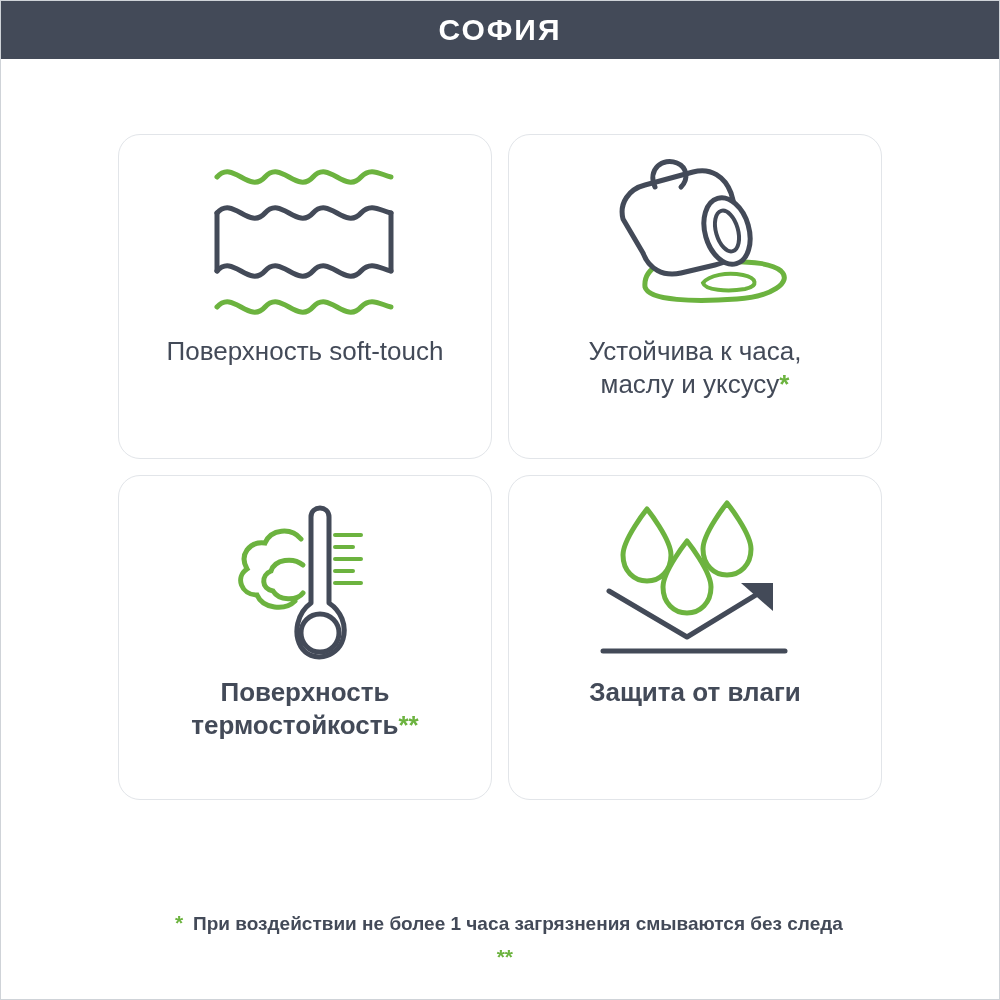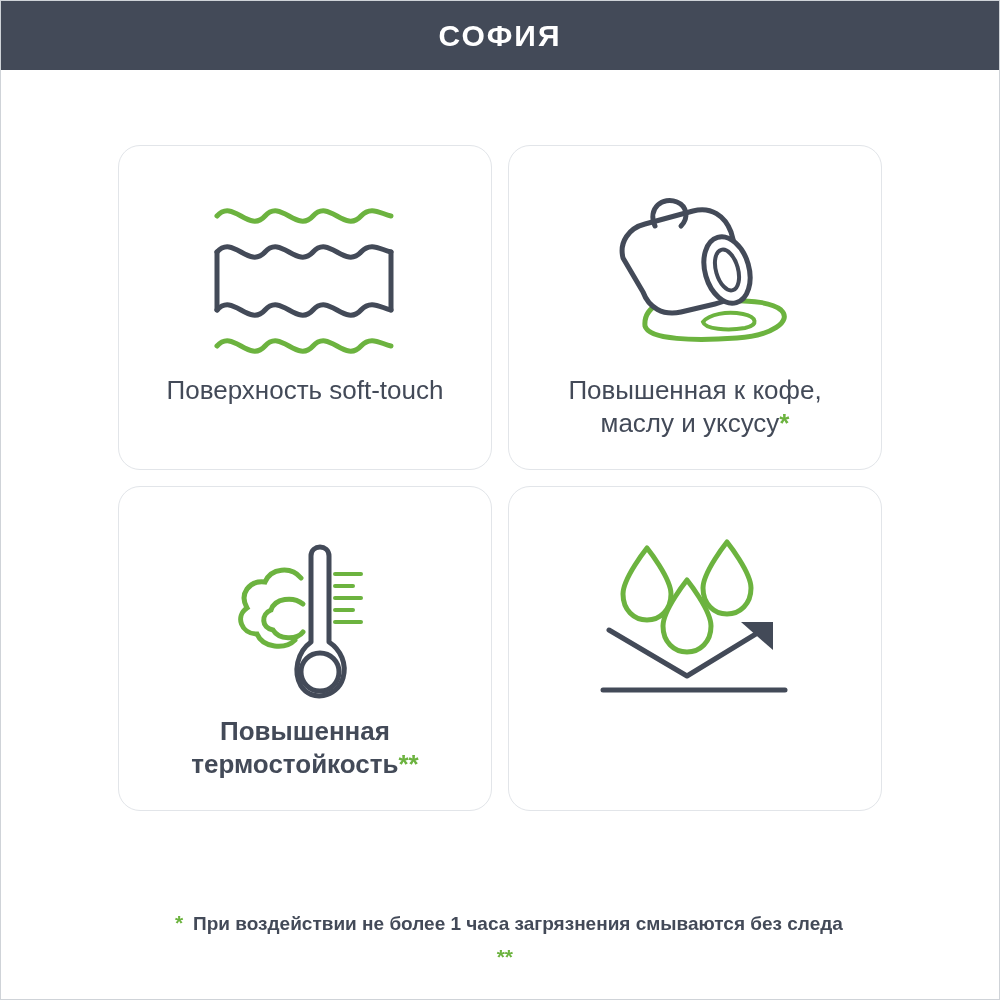--- a/index.html
+++ b/index.html
@@ -16,21 +16,21 @@
   .page {
     position: relative;
     width: 1000px;
     height: 1000px;
     box-sizing: border-box;
     border: 1px solid #cfd3d8;
     background: #ffffff;
   }
   
   .header {
-    height: 69px;
+    height: 58px;
     background: #434a58;
     display: flex;
     align-items: center;
     justify-content: center;
   }
   .header-title {
     color: #ffffff;
     font-size: 30px;
     font-weight: bold;
     letter-spacing: 2px;
@@ -48,21 +48,21 @@
   }
   .card {
     border: 1px solid #e2e5e9;
     border-radius: 22px;
     background: #ffffff;
     box-sizing: border-box;
     display: flex;
     flex-direction: column;
     align-items: center;
     justify-content: flex-start;
-    padding: 38px 18px 20px 18px;
+    padding: 10px 18px 20px 18px;
   }
   .icon-wrap {
     height: 190px;
     display: flex;
     align-items: center;
     justify-content: center;
   }
   .card-label {
     text-align: center;
     color: #434a58;
@@ -142,21 +142,21 @@
 
           <path d="M38 64 C34 48, 44 34, 60 30 L108 17 C126 12, 140 22, 146 38 L156 74 C160 92, 148 106, 130 110 L96 118 C78 122, 64 114, 58 98 Z" stroke="#434a58" stroke-width="5" fill="#ffffff" stroke-linejoin="round"></path>
 
           <ellipse cx="142" cy="76" rx="22" ry="34" transform="rotate(-16 142 76)" stroke="#434a58" stroke-width="5" fill="#ffffff"></ellipse>
           <ellipse cx="142" cy="76" rx="11" ry="21" transform="rotate(-16 142 76)" stroke="#434a58" stroke-width="4" fill="#ffffff"></ellipse>
 
           <path d="M70 32 C62 14, 78 2, 92 8 C102 12, 104 24, 96 32" stroke="#434a58" stroke-width="5" fill="none" stroke-linecap="round"></path>
         </svg>
       </div>
       <div class="card-label">
-        <span>Повышенная к кофе,</span><br>
+        <span>Устойчива к часа,</span><br>
         <span>маслу и уксусу</span><span class="ast">*</span>
       </div>
     </div>
 
     <div class="card">
       <div class="icon-wrap">
         <svg width="200" height="180" viewBox="0 0 200 180" fill="none">
 
           <path d="M96 48 C86 36, 66 38, 60 52 C44 50, 34 64, 42 78 C30 86, 36 104, 52 104 C58 118, 80 120, 90 110" stroke="#6cb33f" stroke-width="5" fill="none" stroke-linecap="round"></path>
           <path d="M98 74 C88 66, 70 68, 66 80 C56 84, 56 98, 68 100 C74 110, 92 110, 98 102" stroke="#6cb33f" stroke-width="5" fill="none" stroke-linecap="round"></path>
@@ -165,38 +165,41 @@
           <circle cx="115" cy="142" r="19" stroke="#434a58" stroke-width="5" fill="#ffffff"></circle>
 
           <path d="M130 44 L156 44" stroke="#6cb33f" stroke-width="4" stroke-linecap="round"></path>
           <path d="M130 56 L148 56" stroke="#6cb33f" stroke-width="4" stroke-linecap="round"></path>
           <path d="M130 68 L156 68" stroke="#6cb33f" stroke-width="4" stroke-linecap="round"></path>
           <path d="M130 80 L148 80" stroke="#6cb33f" stroke-width="4" stroke-linecap="round"></path>
           <path d="M130 92 L156 92" stroke="#6cb33f" stroke-width="4" stroke-linecap="round"></path>
         </svg>
       </div>
       <div class="card-label bold">
-        <span>Повышенная</span><br>
+        <span>Поверхность</span><br>
         <span>термостойкость</span><span class="ast">**</span>
       </div>
     </div>
 
     <div class="card">
       <div class="icon-wrap">
         <svg width="220" height="180" viewBox="0 0 220 180" fill="none">
 
           <path d="M62 18 C62 18, 86 48, 86 64 C86 80, 75 90, 62 90 C49 90, 38 80, 38 64 C38 48, 62 18, 62 18 Z" stroke="#6cb33f" stroke-width="5" fill="none" stroke-linejoin="round"></path>
           <path d="M142 12 C142 12, 166 42, 166 58 C166 74, 155 84, 142 84 C129 84, 118 74, 118 58 C118 42, 142 12, 142 12 Z" stroke="#6cb33f" stroke-width="5" fill="none" stroke-linejoin="round"></path>
           <path d="M102 50 C102 50, 126 80, 126 96 C126 112, 115 122, 102 122 C89 122, 78 112, 78 96 C78 80, 102 50, 102 50 Z" stroke="#6cb33f" stroke-width="5" fill="none" stroke-linejoin="round"></path>
 
           <path d="M24 100 L102 146 L184 96" stroke="#434a58" stroke-width="5" fill="none" stroke-linejoin="round" stroke-linecap="round"></path>
           <path d="M156 92 L188 92 L188 120 Z" fill="#434a58"></path>
 
           <path d="M18 160 L200 160" stroke="#434a58" stroke-width="5" stroke-linecap="round"></path>
         </svg>
+      </div>
+      <div class="card-label bold">
+        <span>Защита от влаги</span><span class="ast"></span>
       </div>
     </div>
 
   </div>
 
   <div class="footnotes">
     <div class="footnote">
       <span class="marker">*</span>
       <span>При воздействии не более 1 часа загрязнения смываются без следа</span>
     </div>

